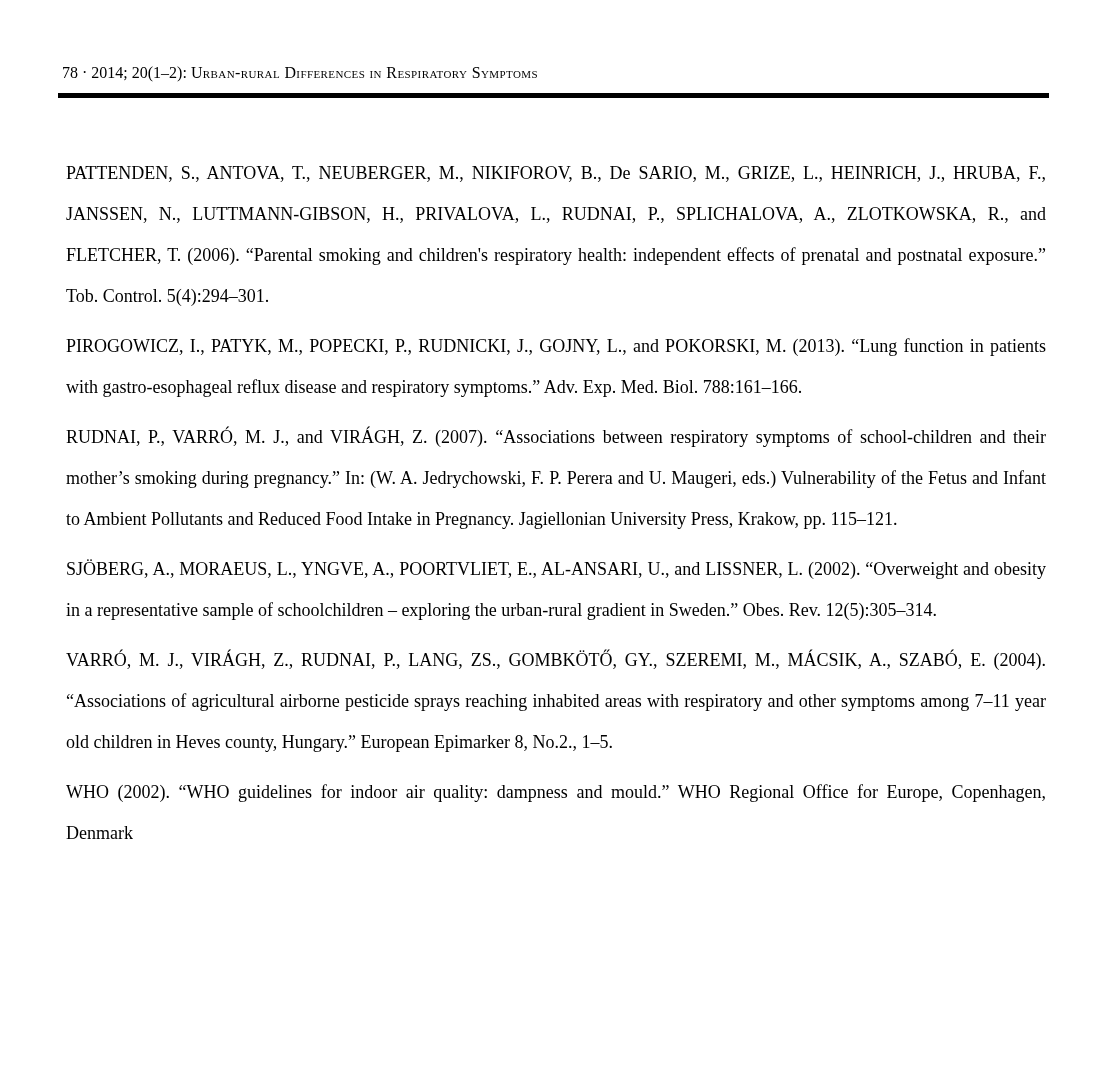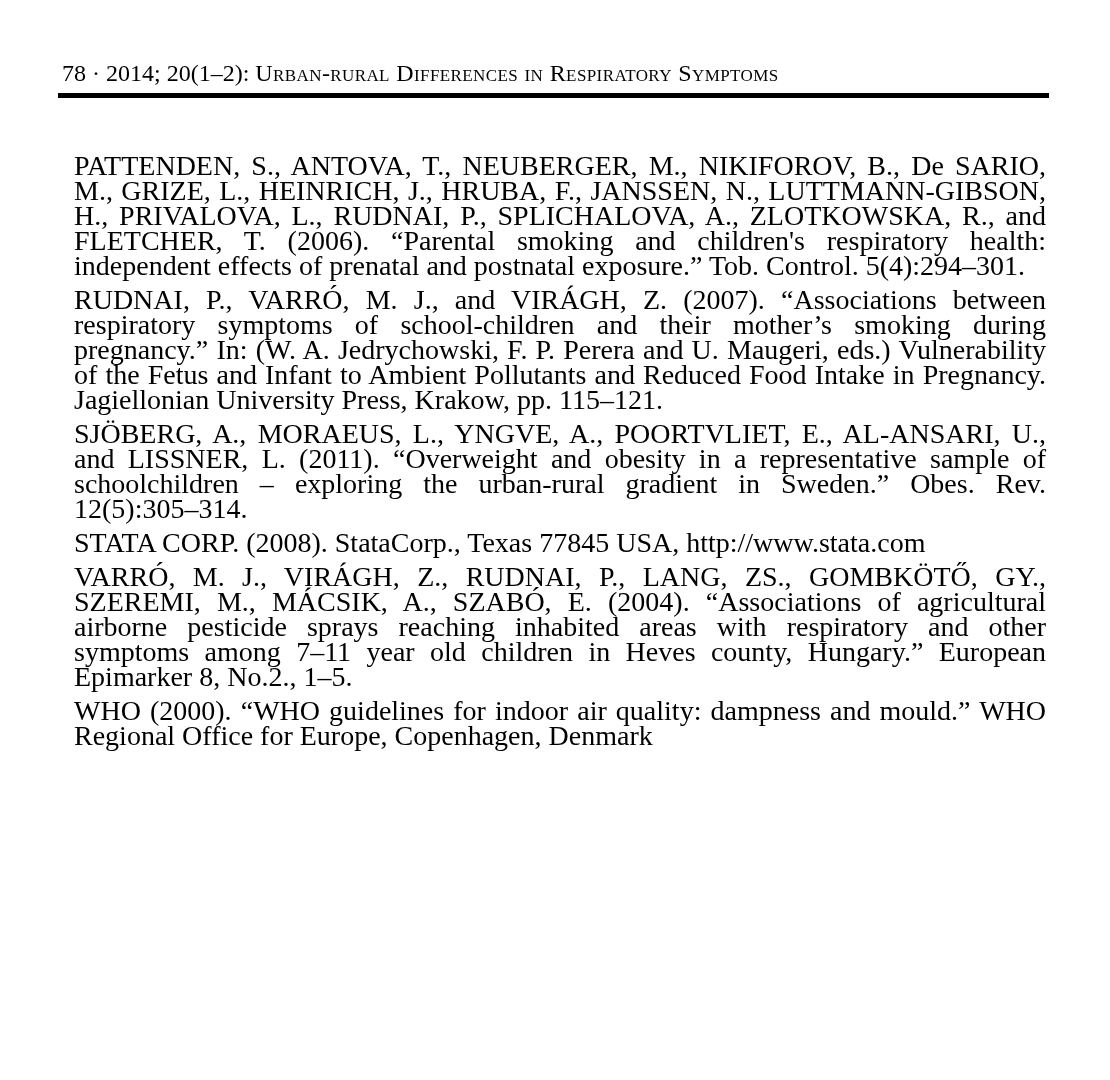--- a/index.html
+++ b/index.html
@@ -14,60 +14,60 @@
     font-family: "Liberation Serif", serif;
     overflow: hidden;
   }
   .page {
     box-sizing: border-box;
     width: 1110px;
     height: 1080px;
     padding: 62px 64px 20px 62px;
   }
   .running-head {
-    font-size: 24px;
+    font-size: 16px;
     line-height: 22px;
     white-space: nowrap;
     color: #000;
   }
   .running-head .head-prefix {
     font-variant: normal;
   }
   .running-head .head-title {
     font-variant: small-caps;
     letter-spacing: 0.4px;
   }
   .header-rule {
     height: 5px;
     background: #000;
     border: none;
     margin: 9px -3px 55px -4px;
   }
   .refs p.ref {
-    margin: 0 0 9px 12px;
-    font-size: 28px;
-    line-height: 25px;
+    margin: 0 0 9px 4px;
+    font-size: 18px;
+    line-height: 41px;
     text-align: justify;
     hyphens: auto;
     -webkit-hyphens: auto;
   }
 </style>
 </head>
 <body>
 
 <div class="page">
 
   <div class="running-head">
     <span class="head-prefix">78 · 2014; 20(1–2): </span><span class="head-title">Urban-rural Differences in Respiratory Symptoms</span>
   </div>
 
   <div class="header-rule"></div>
 
   <div class="refs">
     <p class="ref">PATTENDEN, S., ANTOVA, T., NEUBERGER, M., NIKIFOROV, B., De SARIO, M., GRIZE, L., HEINRICH, J., HRUBA, F., JANSSEN, N., LUTTMANN-GIBSON, H., PRIVALOVA, L., RUDNAI, P., SPLICHALOVA, A., ZLOTKOWSKA, R., and FLETCHER, T. (2006). “Parental smoking and children's respiratory health: independent effects of prenatal and postnatal exposure.” Tob. Control. 5(4):294–301.</p>
+    <p class="ref">PIROGOWICZ, I., PATYK, M., POPECKI, P., RUDNICKI, J., GOJNY, L., and POKORSKI, M. (2013). “Lung function in patients with gastro-esophageal reflux disease and respiratory symptoms.” Adv. Exp. Med. Biol. 788:161–166.</p>
     <p class="ref">RUDNAI, P., VARRÓ, M. J., and VIRÁGH, Z. (2007). “Associations between respiratory symptoms of school-children and their mother’s smoking during pregnancy.” In: (W. A. Jedrychowski, F. P. Perera and U. Maugeri, eds.) Vulnerability of the Fetus and Infant to Ambient Pollutants and Reduced Food Intake in Pregnancy. Jagiellonian University Press, Krakow, pp. 115–121.</p>
-    <p class="ref">SJÖBERG, A., MORAEUS, L., YNGVE, A., POORTVLIET, E., AL-ANSARI, U., and LISSNER, L. (2011). “Overweight and obesity in a representative sample of schoolchildren – exploring the urban-rural gradient in Sweden.” Obes. Rev. 12(5):305–314.</p>
-    <p class="ref">STATA CORP. (2008). StataCorp., Texas 77845 USA, http://www.stata.com</p>
+    <p class="ref">SJÖBERG, A., MORAEUS, L., YNGVE, A., POORTVLIET, E., AL-ANSARI, U., and LISSNER, L. (2002). “Overweight and obesity in a representative sample of schoolchildren – exploring the urban-rural gradient in Sweden.” Obes. Rev. 12(5):305–314.</p>
     <p class="ref">VARRÓ, M. J., VIRÁGH, Z., RUDNAI, P., LANG, ZS., GOMBKÖTŐ, GY., SZEREMI, M., MÁCSIK, A., SZABÓ, E. (2004). “Associations of agricultural airborne pesticide sprays reaching inhabited areas with respiratory and other symptoms among 7–11 year old children in Heves county, Hungary.” European Epimarker 8, No.2., 1–5.</p>
-    <p class="ref">WHO (2000). “WHO guidelines for indoor air quality: dampness and mould.” WHO Regional Office for Europe, Copenhagen, Denmark</p>
+    <p class="ref">WHO (2002). “WHO guidelines for indoor air quality: dampness and mould.” WHO Regional Office for Europe, Copenhagen, Denmark</p>
   </div>
 
 </div>
 
 </body></html>

